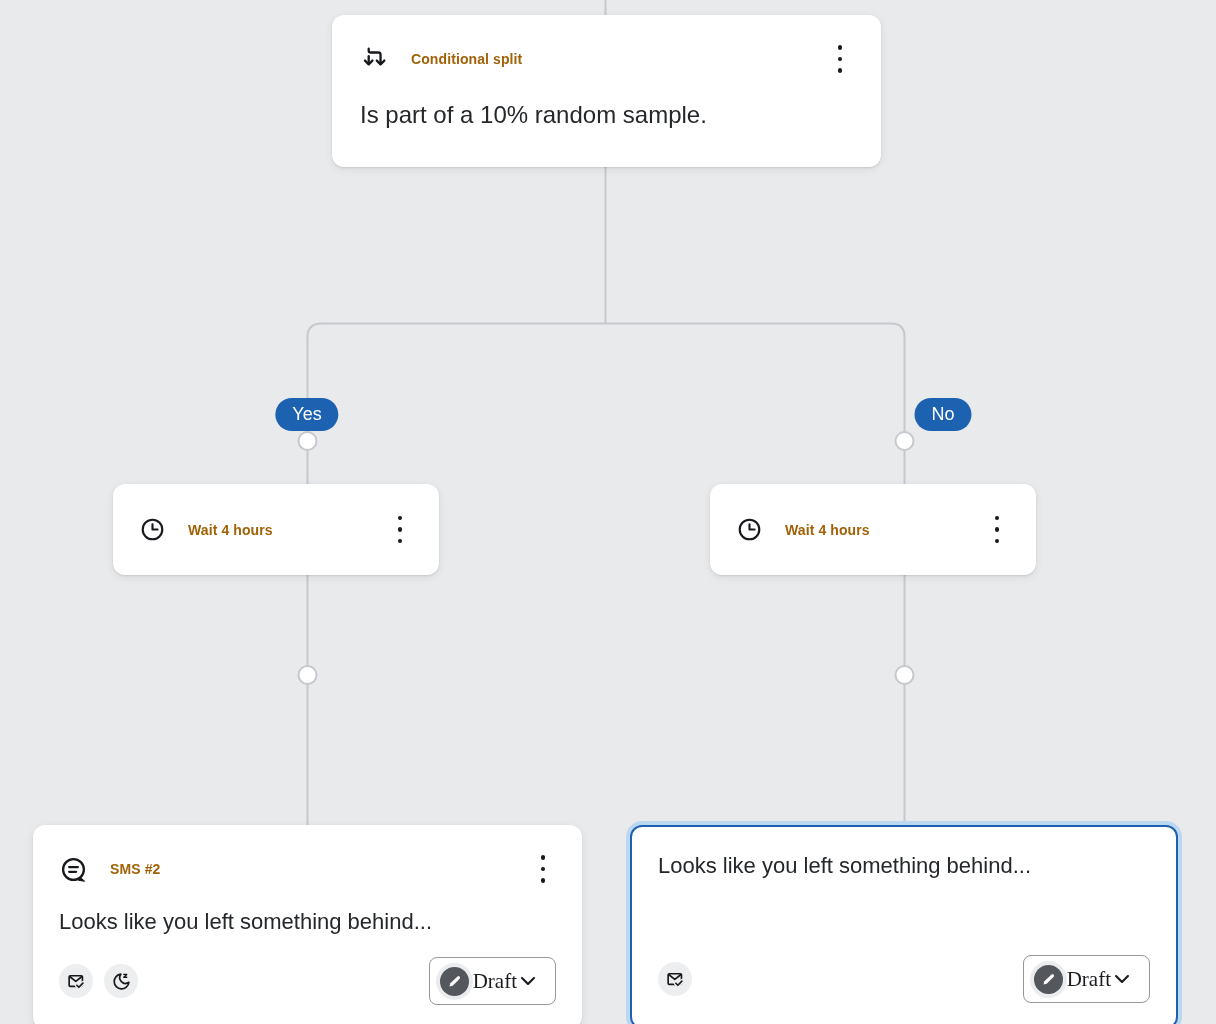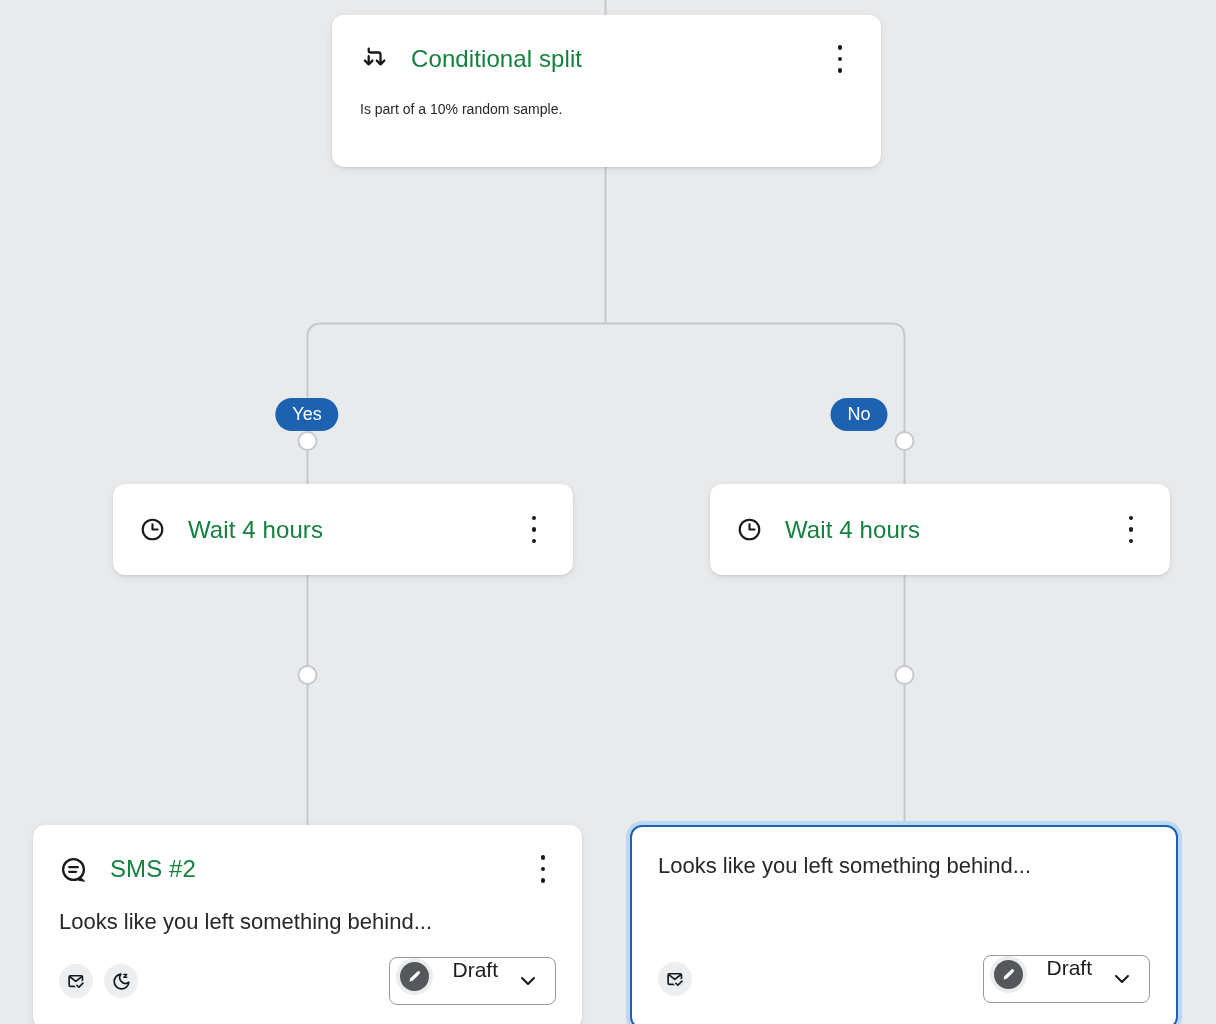--- a/index.html
+++ b/index.html
@@ -17,56 +17,56 @@
   svg.connectors circle { stroke:#c5c8cc; stroke-width:2; fill:#ffffff; }
 
   .card {
     position:absolute;
     background:#ffffff;
     border-radius:12px;
     box-shadow:0 1px 2px rgba(0,0,0,.10), 0 2px 10px rgba(0,0,0,.07);
     z-index:2;
   }
   .card-row { display:flex; align-items:center; }
-  .card-title { font-size:24px; font-weight:400; color:#15803d; letter-spacing:.1px; }
+  .card-title { font-size:14px; font-weight:700; color:#a16207; letter-spacing:.1px; }
   .icon { display:inline-flex; align-items:center; justify-content:center; flex:0 0 auto; }
 
   
   .kebab {
     margin-left:auto;
     display:flex; flex-direction:column; align-items:center; justify-content:center;
     gap:7px; width:26px; height:36px; cursor:pointer; background:none; border:none;
   }
   .kebab i { width:4.5px; height:4.5px; border-radius:50%; background:#17191c; display:block; }
 
   
   .split-card {
     left:332px; top:15px; width:549px; height:152px;
     padding:26px 28px; display:flex; flex-direction:column; gap:24px;
   }
   .split-card .card-row { gap:22px; }
-  .card-desc { font-size:14px; color:#25282b; }
+  .card-desc { font-size:24px; color:#25282b; }
 
   
   .wait-card {
-    width:460px; height:91px; padding:0 26px;
+    width:326px; height:91px; padding:0 26px;
     display:flex; align-items:center; gap:22px;
   }
   .wait-yes { left:113px; top:484px; }
   .wait-no  { left:710px; top:484px; }
 
   
   .pill {
     position:absolute; top:362px; z-index:3;
     height:33px; padding:0 17px; border-radius:17px;
     background:#1c62b0; color:#ffffff; font-size:18px;
     display:flex; align-items:center; transform:translateX(-50%);margin-top:36px;
   }
   .pill-yes { left:307px; }
-  .pill-no  { left:859px; }
+  .pill-no  { left:943px; }
 
   
   .msg-card {
     width:549px; height:204px; padding:26px 26px 24px 26px;
     display:flex; flex-direction:column; justify-content:space-between;margin-top:48px;
   }
   .sms-card { left:33px; top:777px; }
   .email-card {
     left:630px; top:777px; width:548px;
     border:2px solid #1c62b0;
@@ -78,22 +78,22 @@
   .badges { display:flex; gap:11px; }
   .round-badge {
     width:34px; height:34px; border-radius:50%;
     background:#eceef0; display:flex; align-items:center; justify-content:center;
   }
 
   
   .status-btn {
     margin-left:auto; height:48px;
     background:#ffffff; border:1px solid #95989c; border-radius:8px;
-    display:flex; gap:19px;
-    padding:0 16px 0 6px; cursor:pointer; font-family:Liberation Sans, sans-serif;
+    display:flex; align-items:center; gap:0;
+    padding:0 16px 0 6px; cursor:pointer; font-family:Liberation Serif, serif;
   }
   .draft-badge {
     width:37px; height:37px; border-radius:50%;
     background:#ebeced; display:flex; align-items:center; justify-content:center;
   }
   .draft-badge .inner {
     width:29px; height:29px; border-radius:50%;
     background:#54575b; display:flex; align-items:center; justify-content:center;
   }
   .status-label { font-size:21px; color:#1a1c1f; }

